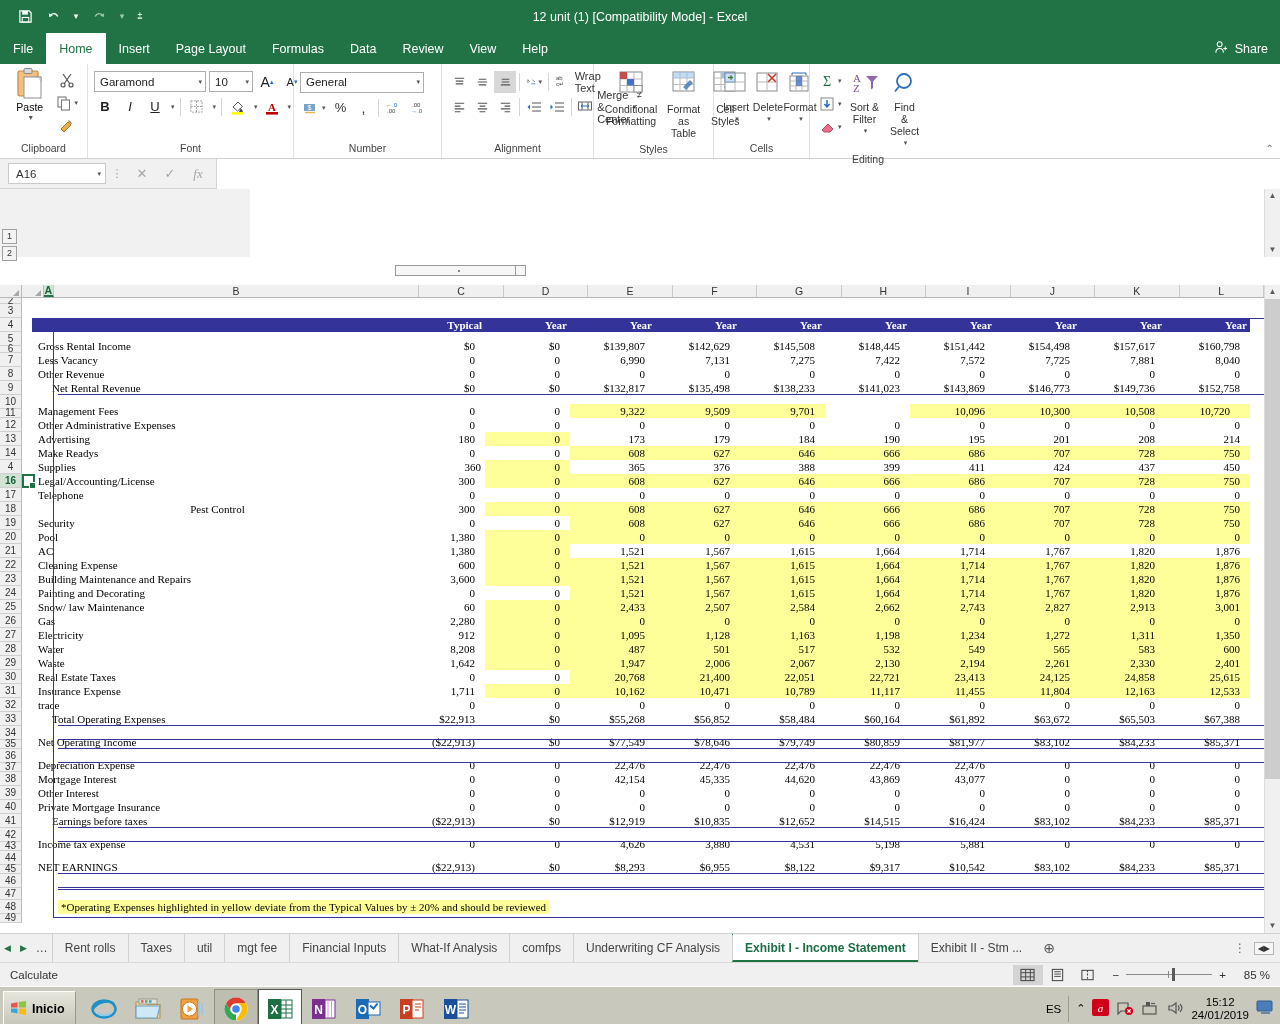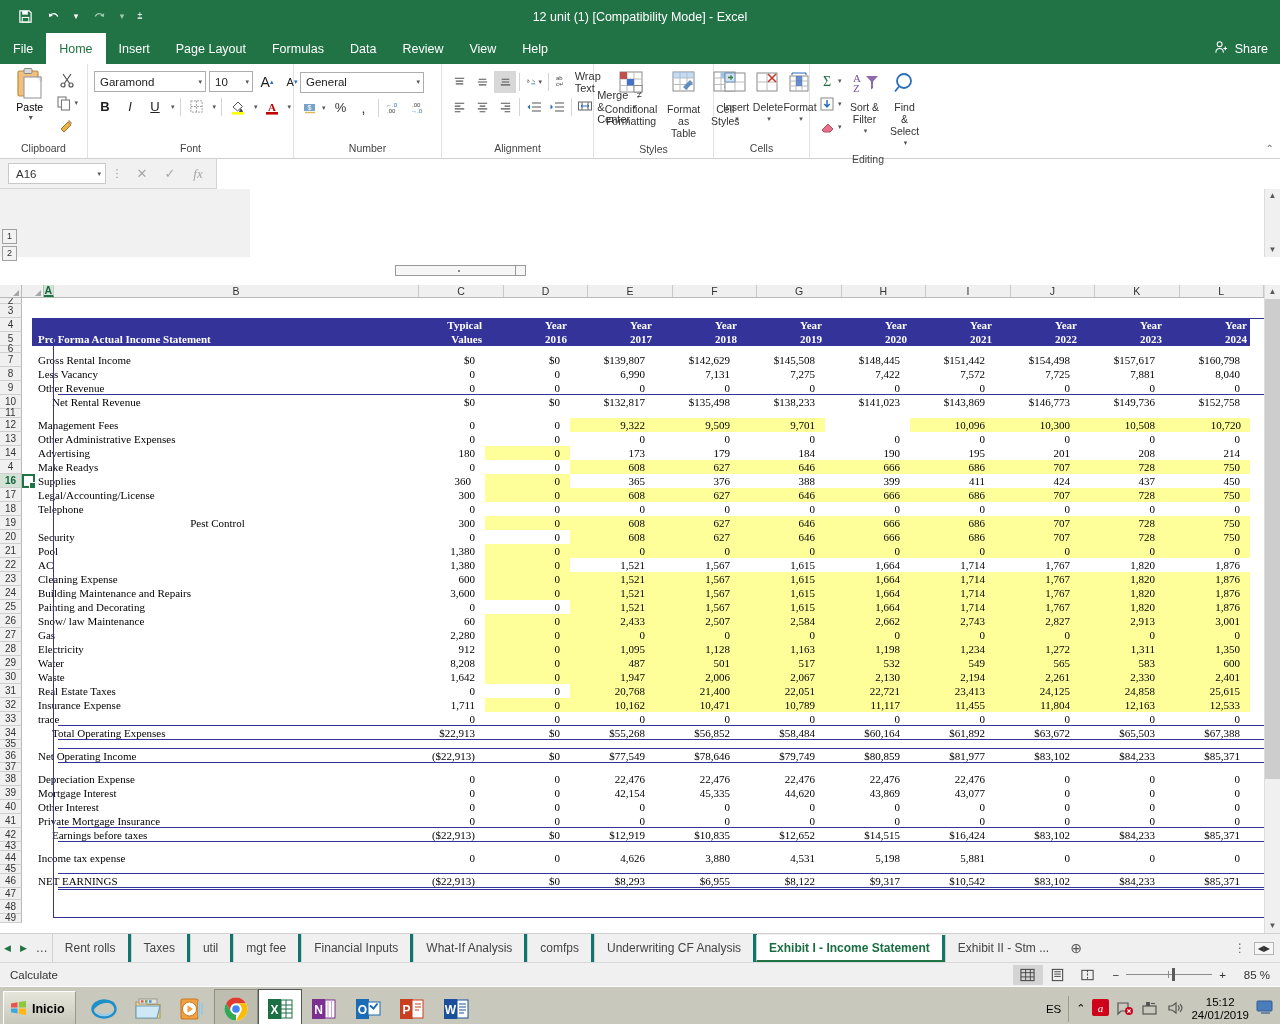--- a/index.html
+++ b/index.html
@@ -234,21 +234,21 @@
   
   .sheettabs {
     height:29px; background:#f0f0f0; border-top:1px solid #d0d0d0;
     display:flex; align-items:stretch; font-size:12px; color:#444;
   }
   .navbtns { display:flex; align-items:center; padding:0 4px; gap:9px; }
   .navarrow { color:#217346; font-size:9px; }
   .navdots { color:#444; font-size:12px; letter-spacing:1px; }
   .stab {
     display:flex; align-items:center; padding:0 12px;
-    border-right:4px solid #0f766e; border-left:1px solid #d0d0d0;
+    border-right:1px solid #0f766e; border-left:1px solid #d0d0d0;
     margin-left:-1px; white-space:nowrap;
   }
   .stab.active {
     background:#ffffff; color:#1b6e42; font-weight:bold;
     border-top:none; border-bottom:2px solid #217346;
     margin-top:1px;
   }
   .addsheet {
     display:flex; align-items:center; padding:0 9px; color:#555; font-size:14px;
   }
@@ -834,34 +834,20 @@
           <div class="gcell hdrband num" style="width: 85px; line-height: 14px;">Year</div>
           <div class="gcell hdrband num" style="width: 85px; line-height: 14px;">Year</div>
           <div class="gcell hdrband num" style="width: 85px; line-height: 14px;">Year</div>
           <div class="gcell hdrband num" style="width: 85px; line-height: 14px;">Year</div>
           <div class="gcell hdrband num" style="width: 85px; line-height: 14px;">Year</div>
           <div class="gcell hdrband num" style="width: 85px; line-height: 14px;">Year</div>
           <div class="gcell hdrband num" style="width: 85px; line-height: 14px;">Year</div>
           <div class="gcell hdrband num" style="width: 85px; line-height: 14px;">Year</div>
           <div class="gcell hdrband num" style="width: 85px; line-height: 14px;">Year</div>
         </div>
-        <div class="grow" style="height: 14px;">
-          <div class="gcell" style="width: 10px;"></div>
-          <div class="gcell hdrband lbl" style="width: 368px; line-height: 14px; padding-left: 6px;">Pro Forma Actual Income Statement</div>
-          <div class="gcell hdrband num" style="width: 85px; line-height: 14px;">Values</div>
-          <div class="gcell hdrband num" style="width: 85px; line-height: 14px;">2016</div>
-          <div class="gcell hdrband num" style="width: 85px; line-height: 14px;">2017</div>
-          <div class="gcell hdrband num" style="width: 85px; line-height: 14px;">2018</div>
-          <div class="gcell hdrband num" style="width: 85px; line-height: 14px;">2019</div>
-          <div class="gcell hdrband num" style="width: 85px; line-height: 14px;">2020</div>
-          <div class="gcell hdrband num" style="width: 85px; line-height: 14px;">2021</div>
-          <div class="gcell hdrband num" style="width: 85px; line-height: 14px;">2022</div>
-          <div class="gcell hdrband num" style="width: 85px; line-height: 14px;">2023</div>
-          <div class="gcell hdrband num" style="width: 85px; line-height: 14px;">2024</div>
-        </div>
         <div class="grow" style="height: 7px;">
           <div class="gcell" style="width: 10px;"></div>
           <div class="gcell" style="width: 368px;"></div>
           <div class="gcell" style="width: 85px;"></div>
           <div class="gcell" style="width: 85px;"></div>
           <div class="gcell" style="width: 85px;"></div>
           <div class="gcell" style="width: 85px;"></div>
           <div class="gcell" style="width: 85px;"></div>
           <div class="gcell" style="width: 85px;"></div>
           <div class="gcell" style="width: 85px;"></div>
@@ -944,21 +930,21 @@
           <div class="gcell lbl" style="width: 368px; padding-left: 6px;">Management Fees</div>
           <div class="gcell num" style="width: 85px; padding-right: 10px;">0</div>
           <div class="gcell num" style="width: 85px; padding-right: 10px;">0</div>
           <div class="gcell num yellow" style="width: 85px; padding-right: 10px;">9,322</div>
           <div class="gcell num yellow" style="width: 85px; padding-right: 10px;">9,509</div>
           <div class="gcell num yellow" style="width: 85px; padding-right: 10px;">9,701</div>
           <div class="gcell num yellow" style="width: 85px; padding-right: 10px; margin-top: 39px;">9,896</div>
           <div class="gcell num yellow" style="width: 85px; padding-right: 10px;">10,096</div>
           <div class="gcell num yellow" style="width: 85px; padding-right: 10px;">10,300</div>
           <div class="gcell num yellow" style="width: 85px; padding-right: 10px;">10,508</div>
-          <div class="gcell num yellow" style="width: 85px; padding-right: 9px;">10,720</div>
+          <div class="gcell num yellow" style="width: 85px; padding-right: 20px;">10,720</div>
         </div>
         <div class="grow" style="height: 14px;">
           <div class="gcell" style="width: 10px;"></div>
           <div class="gcell lbl" style="width: 368px; padding-left: 6px;">Other Administrative Expenses</div>
           <div class="gcell num" style="width: 85px; padding-right: 10px;">0</div>
           <div class="gcell num" style="width: 85px; padding-right: 10px;">0</div>
           <div class="gcell num" style="width: 85px; padding-right: 10px;">0</div>
           <div class="gcell num" style="width: 85px; padding-right: 10px;">0</div>
           <div class="gcell num" style="width: 85px; padding-right: 10px;">0</div>
           <div class="gcell num" style="width: 85px; padding-right: 10px;">0</div>
@@ -991,21 +977,21 @@
           <div class="gcell num yellow" style="width: 85px; padding-right: 10px;">646</div>
           <div class="gcell num yellow" style="width: 85px; padding-right: 10px;">666</div>
           <div class="gcell num yellow" style="width: 85px; padding-right: 10px;">686</div>
           <div class="gcell num yellow" style="width: 85px; padding-right: 10px;">707</div>
           <div class="gcell num yellow" style="width: 85px; padding-right: 10px;">728</div>
           <div class="gcell num yellow" style="width: 85px; padding-right: 10px;">750</div>
         </div>
         <div class="grow" style="height: 14px;">
           <div class="gcell" style="width: 10px;"></div>
           <div class="gcell lbl" style="width: 368px; padding-left: 6px;">Supplies</div>
-          <div class="gcell num" style="width: 85px; padding-right: 14px;">360</div>
+          <div class="gcell num" style="width: 85px; padding-right: 4px;">360</div>
           <div class="gcell num yellow" style="width: 85px; padding-right: 10px;">0</div>
           <div class="gcell num" style="width: 85px; padding-right: 10px;">365</div>
           <div class="gcell num" style="width: 85px; padding-right: 10px;">376</div>
           <div class="gcell num" style="width: 85px; padding-right: 10px;">388</div>
           <div class="gcell num" style="width: 85px; padding-right: 10px;">399</div>
           <div class="gcell num" style="width: 85px; padding-right: 10px;">411</div>
           <div class="gcell num" style="width: 85px; padding-right: 10px;">424</div>
           <div class="gcell num" style="width: 85px; padding-right: 10px;">437</div>
           <div class="gcell num" style="width: 85px; padding-right: 10px;">450</div>
         </div>
@@ -1479,20 +1465,21 @@
       <div class="hline" style="left: 36px; top: 477px; width: 1208px;"></div>
       <div class="hline" style="left: 36px; top: 542px; width: 1208px;"></div>
       <div class="hline" style="left: 36px; top: 556px; width: 1208px;"></div>
       <div class="hline" style="left: 36px; top: 588px; width: 1208px;"></div>
       <div class="hline" style="left: 36px; top: 602px; width: 1208px;"></div>
       <div class="hline" style="left: 36px; top: 604px; width: 1208px;"></div>
       <div class="hline" style="left: 36px; top: 440px; width: 1208px;"></div>
       <div class="hline" style="left: 36px; top: 463px; width: 1208px;"></div>
       <div class="hline" style="left: 36px; top: 542px; width: 1208px;"></div>
       <div class="hline" style="left: 36px; top: 588px; width: 1208px;"></div>
+      <div class="note-row" style="left: 36px; top: 615px;">*Operating Expenses highlighted in yellow deviate from the Typical Values by ± 20% and should be reviewed</div>
       <div class="active-cell" style="left: 0px; top: 189px; width: 13px; height: 14px;"></div>
     </div>
   <div class="vscroll">
     <div class="scroll-arrow">▲</div>
     <div class="thumb" style="height:480px;"></div>
     <div style="flex:1"></div>
     <div class="scroll-arrow">▼</div>
   </div>
 </div>
 

